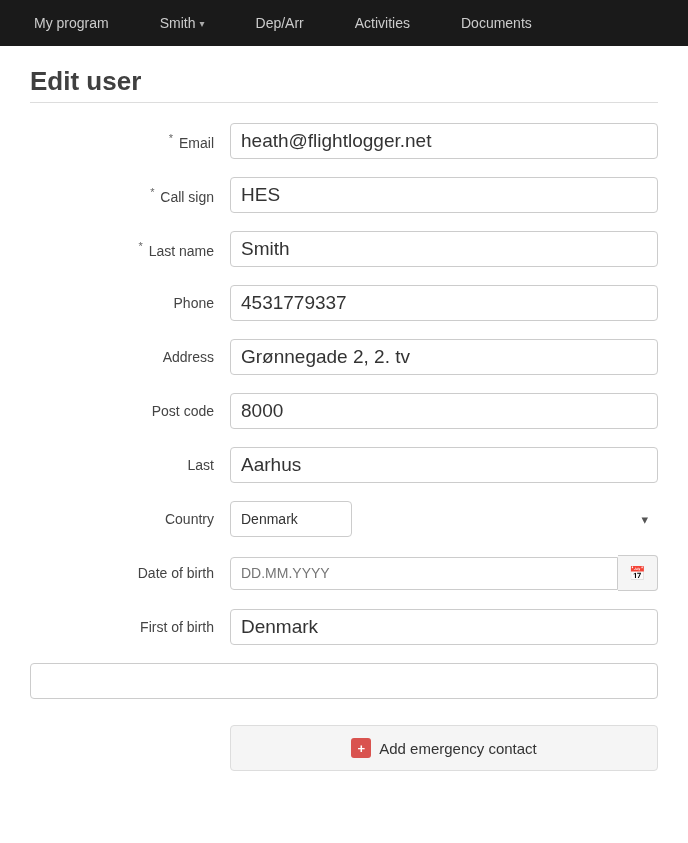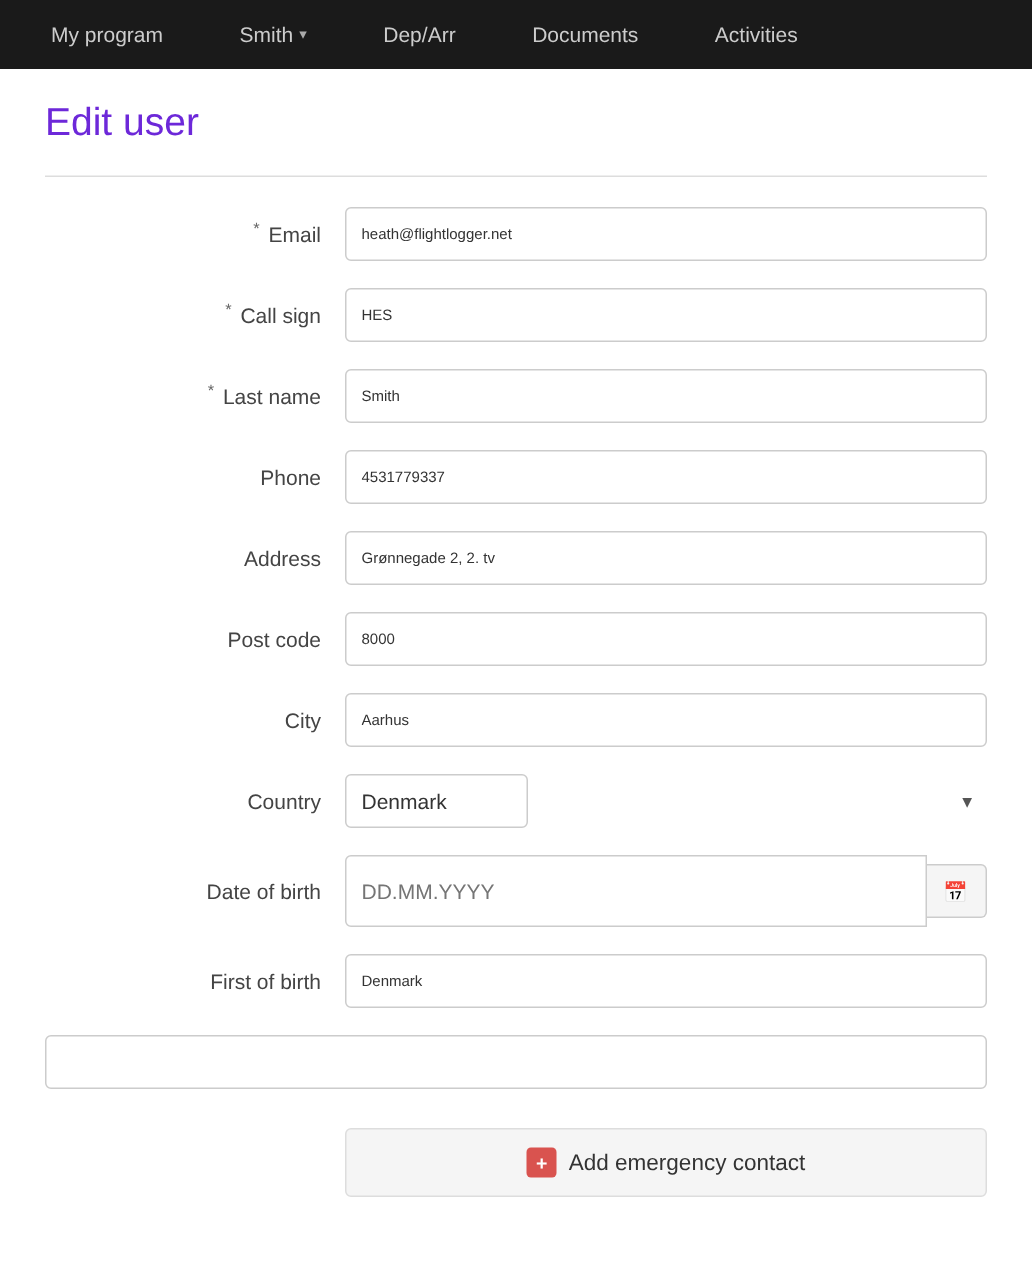--- a/index.html
+++ b/index.html
@@ -42,24 +42,24 @@
       color: #aaa;
     }
 
     
     .page-content {
       padding: 20px 30px;
     }
 
     .page-title {
       font-size: 26px;
-      font-weight: normal;
-      color: #6d28d9;
+      font-weight: bold;
+      color: #404040;
       margin-bottom: 16px;
-      padding-bottom: 20px;
+      padding-bottom: 5px;
       border-bottom: 1px solid #ddd;
     }
 
     
     .form {
       margin-top: 20px;
     }
 
     .form-row {
       display: flex;
@@ -82,21 +82,21 @@
       vertical-align: super;
       margin-right: 2px;
     }
 
     .form-input {
       flex: 1;
       height: 36px;
       padding: 6px 10px;
       border: 1px solid #ccc;
       border-radius: 4px;
-      font-size: 10px;
+      font-size: 19px;
       color: #333;
       background: #fff;
       outline: none;
     }
 
     .form-input::placeholder {
       color: #aaa;
     }
 
     .form-select {
@@ -131,21 +131,21 @@
     }
 
     .date-input-wrapper {
       flex: 1;
       display: flex;
       align-items: center;
     }
 
     .date-input {
       flex: 1;
-      height: 48px;
+      height: 33px;
       padding: 6px 10px;
       border: 1px solid #ccc;
       border-radius: 4px 0 0 4px;
       font-size: 14px;
       color: #aaa;
       background: #fff;
       outline: none;
     }
 
     .date-btn {
@@ -210,24 +210,24 @@
     <span>My program</span>
   </a>
   <a class="nav-item">
     <span>Smith</span>
     <span class="nav-chevron">▾</span>
   </a>
   <a class="nav-item">
     <span>Dep/Arr</span>
   </a>
   <a class="nav-item">
+    <span>Activities</span>
+  </a>
+  <a class="nav-item">
     <span>Documents</span>
-  </a>
-  <a class="nav-item">
-    <span>Activities</span>
   </a>
 </nav>
 
 <div class="page-content">
   <h1 class="page-title">Edit user</h1>
 
   <div class="form">
 
     <div class="form-row">
       <label class="form-label">
@@ -270,21 +270,21 @@
 
     <div class="form-row">
       <label class="form-label">
         <span>Post code</span>
       </label>
       <input class="form-input" type="text" value="8000" style="">
     </div>
 
     <div class="form-row">
       <label class="form-label">
-        <span>City</span>
+        <span>Last</span>
       </label>
       <input class="form-input" type="text" value="Aarhus" style="">
     </div>
 
     <div class="form-row">
       <label class="form-label">
         <span>Country</span>
       </label>
       <div class="select-wrapper">
         <select class="form-select">

